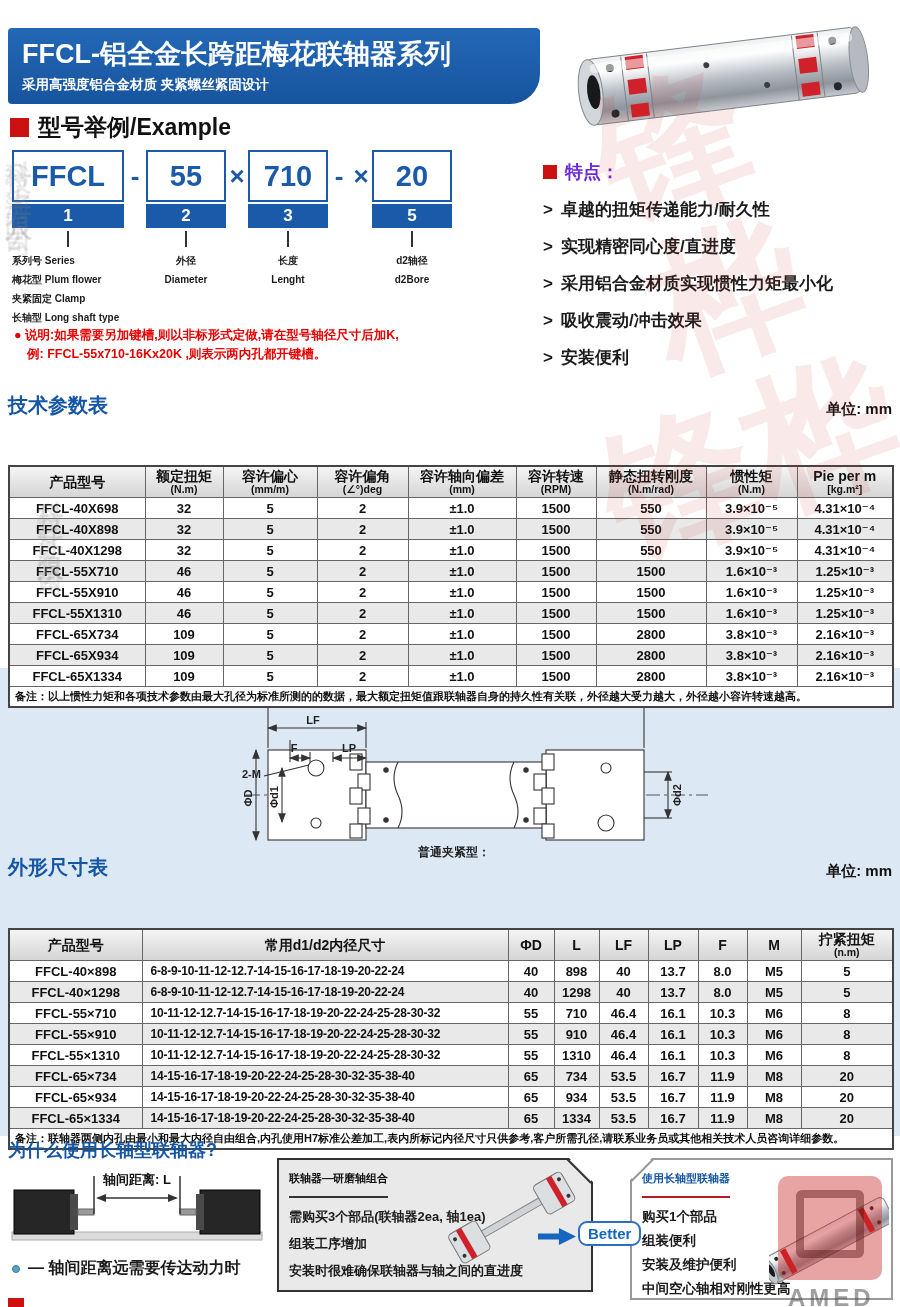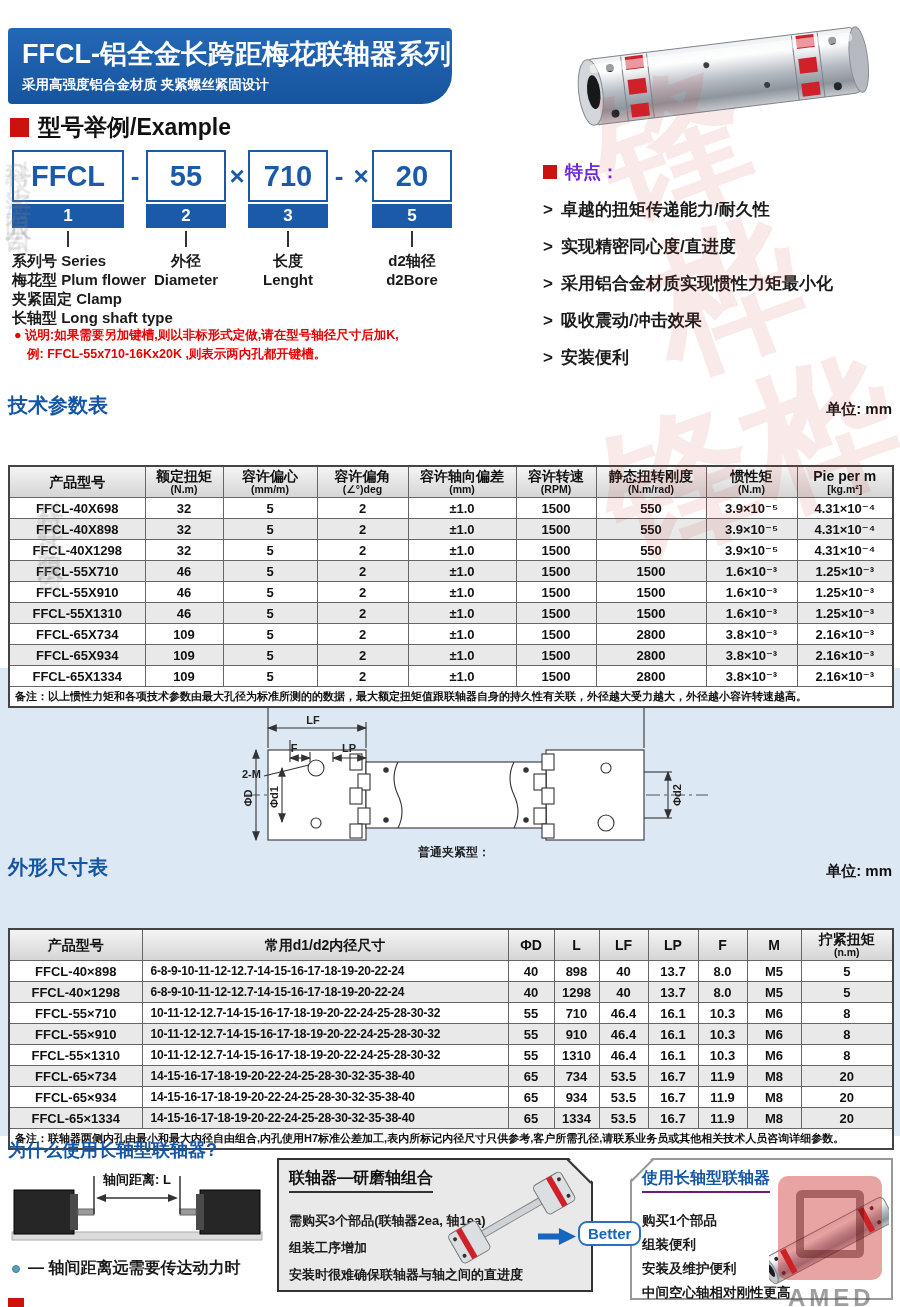--- a/index.html
+++ b/index.html
@@ -8,38 +8,38 @@
 
   
   .wm { position:absolute; pointer-events:none; z-index:6; }
   .wm-vert { writing-mode:vertical-rl; font-size:26px; font-weight:bold; color:rgba(130,130,130,.16); letter-spacing:8px; }
   .wm-red { font-size:150px; font-weight:bold; color:rgba(205,40,40,.10); transform:rotate(-20deg); line-height:1.05; }
   .wm-stamp { width:104px; height:104px; background:rgba(200,35,35,.42); border-radius:10px; }
   .wm-stamp-inner { position:absolute; left:18px; top:14px; width:68px; height:68px; border:8px solid rgba(90,20,20,.45); border-radius:6px; }
   .wm-stamp-text { position:absolute; left:10px; top:108px; font-size:24px; font-weight:bold; letter-spacing:4px; color:rgba(80,80,80,.55); }
 
   
-  .header-banner { position:absolute; left:8px; top:28px; width:444px; height:76px; background:linear-gradient(#2368b6,#17549e); border-radius:4px 4px 30px 4px; color:#fff; padding:8px 14px 0 14px; z-index:1; }
+  .header-banner { position:absolute; left:8px; top:28px; width:532px; height:76px; background:linear-gradient(#2368b6,#17549e); border-radius:4px 4px 30px 4px; color:#fff; padding:8px 14px 0 14px; z-index:1; }
   .header-title { font-size:27px; font-weight:bold; letter-spacing:0px; white-space:nowrap; }
   .header-sub { font-size:13.5px; font-weight:bold; margin-top:4px; }
   .product-shot { position:absolute; left:558px; top:8px; width:334px; height:140px; z-index:1; }
 
   
   .example-heading { position:absolute; left:10px; top:112px; display:flex; align-items:center; z-index:1; }
   .red-sq { display:inline-block; width:19px; height:19px; background:#c11; margin-right:9px; }
   .example-heading-text { font-size:23px; font-weight:bold; color:#111; }
   .model-code-row { position:absolute; left:12px; top:150px; display:flex; align-items:flex-start; z-index:1; }
   .seg-col { width:80px; display:flex; flex-direction:column; align-items:center; }
   .seg-col.wide { width:112px; }
   .seg-box { width:100%; height:52px; border:2px solid #1a5aa8; background:#fff; color:#1a5aa8; font-size:29px; font-weight:bold; display:flex; align-items:center; justify-content:center; }
   .seg-num { width:100%; height:24px; background:#1a5aa8; color:#fff; font-size:17px; font-weight:bold; display:flex; align-items:center; justify-content:center; margin-top:2px; }
   .seg-tick { width:2px; height:16px; background:#333; margin:3px 0 4px 0; }
   .seg-labels { text-align:center; }
   .seg-labels.align-left { text-align:left; align-self:flex-start; }
-  .seg-label { font-size:15px; font-weight:bold; color:#1b1b1b; line-height:19px; white-space:nowrap; }
+  .seg-label { font-size:10px; font-weight:bold; color:#1b1b1b; line-height:19px; white-space:nowrap; }
   .seg-sep { width:22px; height:52px; display:flex; align-items:center; justify-content:center; color:#1a5aa8; font-size:26px; font-weight:bold; }
   .example-notes { position:absolute; left:14px; top:326px; z-index:1; }
   .example-note { color:#e60000; font-size:12.5px; font-weight:bold; line-height:19px; }
   .example-note.indent { padding-left:13px; }
 
   
   .features { position:absolute; left:543px; top:160px; width:352px; z-index:1; }
   .features-heading { display:flex; align-items:center; margin-bottom:14px; }
   .red-sq.small { width:14px; height:14px; margin-right:8px; }
   .features-heading-text { font-size:18px; font-weight:bold; color:#6d28d9; }
@@ -75,31 +75,31 @@
   
   .why-title { position:absolute; left:8px; top:1138px; font-size:18px; font-weight:bold; color:#1456a4; z-index:1; }
   .motor-fig { position:absolute; left:10px; top:1170px; z-index:1; }
   .why-caption { position:absolute; left:12px; top:1258px; display:flex; align-items:center; z-index:1; }
   .dot-bullet { width:8px; height:8px; border-radius:50%; background:#5aa0b8; border:1px solid #3a7d96; margin-right:8px; }
   .why-caption-text { font-size:16px; font-weight:bold; color:#1b1b1b; }
 
   .cmp-box { position:absolute; left:277px; top:1158px; width:316px; height:134px; background:#e9e9e9; border:2px solid #333; padding:8px 10px; z-index:1; }
   .cmp-box .cut { position:absolute; top:-2px; right:-2px; width:24px; height:24px; background:#fff; clip-path:polygon(0 0,100% 0,100% 100%); }
   .cmp-box .cut-line { position:absolute; top:10px; right:-5px; width:34px; height:2px; background:#333; transform:rotate(45deg); }
-  .box-title { display:inline-block; font-size:16px; font-weight:bold; color:#111; border-bottom:2px solid #333; padding-bottom:2px; margin-bottom:19px; }
+  .box-title { display:inline-block; font-size:11px; font-weight:bold; color:#111; border-bottom:2px solid #333; padding-bottom:10px; margin-bottom:10px; }
   .box-line { font-size:13px; font-weight:bold; color:#1b1b1b; margin-bottom:9px; white-space:nowrap; }
   .cmp-art { position:absolute; right:4px; top:8px; }
 
   .better-arrow { position:absolute; left:538px; top:1228px; width:38px; height:17px; background:#1666c0; clip-path:polygon(0 32%,55% 32%,55% 0,100% 50%,55% 100%,55% 68%,0 68%); z-index:3; }
   .better-badge { position:absolute; left:578px; top:1221px; background:#fff; border:2px solid #2a6fc0; border-radius:9px; color:#1666c0; font-size:15px; font-weight:bold; padding:2px 8px; z-index:3; }
 
   .use-box { position:absolute; left:630px; top:1158px; width:263px; height:142px; background:#fff; border:2px solid #999; padding:8px 10px; z-index:2; }
   .use-box .cut { position:absolute; top:-2px; left:-2px; width:22px; height:22px; background:#fff; clip-path:polygon(0 0,100% 0,0 100%); }
   .use-box .cut-line { position:absolute; top:9px; left:-5px; width:31px; height:2px; background:#999; transform:rotate(-45deg); }
-  .use-box .box-title { color:#1456a4; border-bottom:2px solid #701a75; }
+  .use-box .box-title { color:#1456a4; border-bottom:2px solid #b91c1c; }
   .use-box .box-line { margin-bottom:6px; font-size:13.5px; }
   .use-art { position:absolute; right:2px; top:26px; }
 
   .bottom-partial { position:absolute; left:8px; top:1298px; width:16px; height:9px; background:#c11; z-index:1; }
 
   svg text { font-family:"Liberation Sans","DejaVu Sans",sans-serif; }
 </style>
 </head>
 <body>
 

